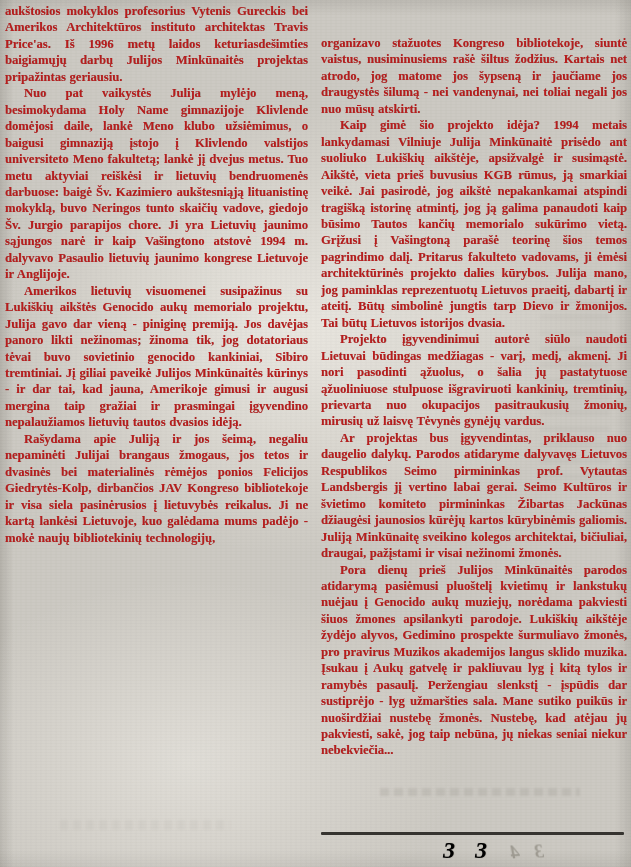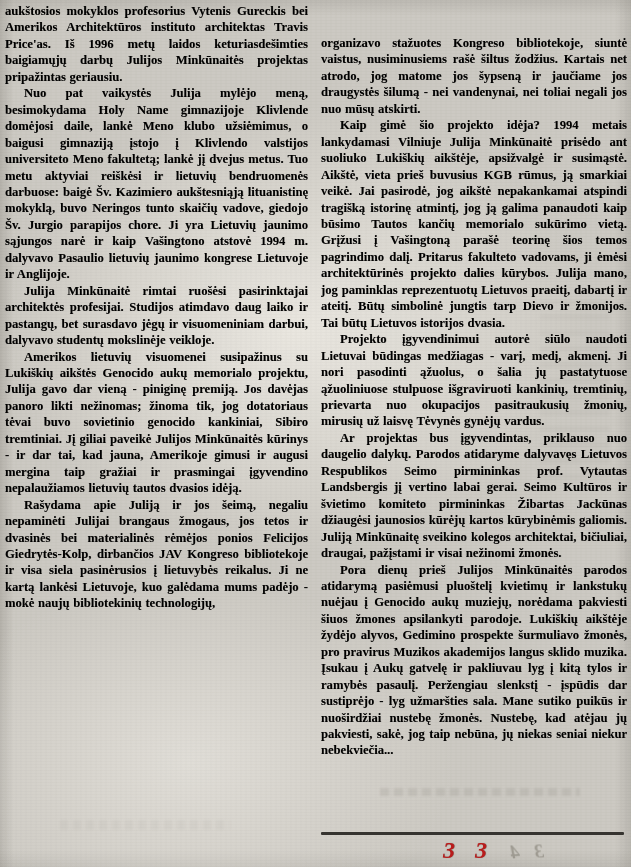--- a/index.html
+++ b/index.html
@@ -42,21 +42,21 @@
     overflow: hidden;
   }
   .column.left  { left: 5px;   width: 303px; }
   .column.right { left: 321px; width: 306px; margin-top: 32px; }
   p.para {
     margin: 0;
     text-align: justify;
     font-size: 12.6px;
     line-height: 16.45px;
     font-weight: bold;
-    color: #000000;
+    color: #b91c1c;
     text-shadow: 0.3px 0.3px 0.6px rgba(38,35,31,0.35);
     word-spacing: 0.5px;
   }
   p.para.indent { text-indent: 19px; }
   .footer-rule {
     position: absolute;
     left: 321px;
     top: 832px;
     width: 303px;
     height: 3px;
@@ -65,21 +65,21 @@
   }
   .page-number {
     position: absolute;
     left: 443px;
     top: 838px;
     font-style: italic;
     font-weight: bold;
     font-size: 24px;
     line-height: 1;
     letter-spacing: 7px;
-    color: #b91c1c;
+    color: #000000;
     text-shadow: 0.4px 0.4px 0.7px rgba(35,32,25,0.4);
   }
   .ghost-page-number {
     position: absolute;
     left: 505px;
     top: 842px;
     font-style: italic;
     font-weight: bold;
     font-size: 19px;
     line-height: 1;
@@ -114,21 +114,20 @@
 <body>
 
 <div class="paper-shade"></div>
 <div class="paper-grain"></div>
 
 <div class="scan-artifact artifact-2"></div>
 
 <div class="column left">
     <p class="para">aukštosios mokyklos profesorius Vytenis Gureckis bei Amerikos Architektūros instituto architektas Travis Price'as. Iš 1996 metų laidos keturiasdešimties baigiamųjų darbų Julijos Minkūnaitės projektas pripažintas geriausiu.</p>
     <p class="para indent">Nuo pat vaikystės Julija mylėjo meną, besimokydama Holy Name gimnazijoje Klivlende domėjosi daile, lankė Meno klubo užsiėmimus, o baigusi gimnaziją įstojo į Klivlendo valstijos universiteto Meno fakultetą; lankė jį dvejus metus. Tuo metu aktyviai reiškėsi ir lietuvių bendruomenės darbuose: baigė Šv. Kazimiero aukštesniąją lituanistinę mokyklą, buvo Neringos tunto skaičių vadove, giedojo Šv. Jurgio parapijos chore. Ji yra Lietuvių jaunimo sąjungos narė ir kaip Vašingtono atstovė 1994 m. dalyvavo Pasaulio lietuvių jaunimo kongrese Lietuvoje ir Anglijoje.</p>
-    <p class="para indent">Julija Minkūnaitė rimtai ruošėsi pasirinktajai architektės profesijai. Studijos atimdavo daug laiko ir pastangų, bet surasdavo jėgų ir visuomeniniam darbui, dalyvavo studentų mokslinėje veikloje.</p>
     <p class="para indent">Amerikos lietuvių visuomenei susipažinus su Lukiškių aikštės Genocido aukų memorialo projektu, Julija gavo dar vieną - piniginę premiją. Jos davėjas panoro likti nežinomas; žinoma tik, jog dotatoriaus tėvai buvo sovietinio genocido kankiniai, Sibiro tremtiniai. Jį giliai paveikė Julijos Minkūnaitės kūrinys - ir dar tai, kad jauna, Amerikoje gimusi ir augusi mergina taip gražiai ir prasmingai įgyvendino nepalaužiamos lietuvių tautos dvasios idėją.</p>
     <p class="para indent">Rašydama apie Juliją ir jos šeimą, negaliu nepaminėti Julijai brangaus žmogaus, jos tetos ir dvasinės bei materialinės rėmėjos ponios Felicijos Giedrytės-Kolp, dirbančios JAV Kongreso bibliotekoje ir visa siela pasinėrusios į lietuvybės reikalus. Ji ne kartą lankėsi Lietuvoje, kuo galėdama mums padėjo - mokė naujų bibliotekinių technologijų,</p>
   </div>
 
 <div class="column right">
     <p class="para">organizavo stažuotes Kongreso bibliotekoje, siuntė vaistus, nusiminusiems rašė šiltus žodžius. Kartais net atrodo, jog matome jos šypseną ir jaučiame jos draugystės šilumą - nei vandenynai, nei toliai negali jos nuo mūsų atskirti.</p>
     <p class="para indent">Kaip gimė šio projekto idėja? 1994 metais lankydamasi Vilniuje Julija Minkūnaitė prisėdo ant suoliuko Lukiškių aikštėje, apsižvalgė ir susimąstė. Aikštė, vieta prieš buvusius KGB rūmus, ją smarkiai veikė. Jai pasirodė, jog aikštė nepakankamai atspindi tragišką istorinę atmintį, jog ją galima panaudoti kaip būsimo Tautos kančių memorialo sukūrimo vietą. Grįžusi į Vašingtoną parašė teorinę šios temos pagrindimo dalį. Pritarus fakulteto vadovams, ji ėmėsi architektūrinės projekto dalies kūrybos. Julija mano, jog paminklas reprezentuotų Lietuvos praeitį, dabartį ir ateitį. Būtų simbolinė jungtis tarp Dievo ir žmonijos. Tai būtų Lietuvos istorijos dvasia.</p>
     <p class="para indent">Projekto įgyvendinimui autorė siūlo naudoti Lietuvai būdingas medžiagas - varį, medį, akmenį. Ji nori pasodinti ąžuolus, o šalia jų pastatytuose ąžuoliniuose stulpuose išgraviruoti kankinių, tremtinių, prievarta nuo okupacijos pasitraukusių žmonių, mirusių už laisvę Tėvynės gynėjų vardus.</p>
     <p class="para indent">Ar projektas bus įgyvendintas, priklauso nuo daugelio dalykų. Parodos atidaryme dalyvavęs Lietuvos Respublikos Seimo pirmininkas prof. Vytautas Landsbergis jį vertino labai gerai. Seimo Kultūros ir švietimo komiteto pirmininkas Žibartas Jackūnas džiaugėsi jaunosios kūrėjų kartos kūrybinėmis galiomis. Juliją Minkūnaitę sveikino kolegos architektai, bičiuliai, draugai, pažįstami ir visai nežinomi žmonės.</p>
     <p class="para indent">Pora dienų prieš Julijos Minkūnaitės parodos atidarymą pasiėmusi pluoštelį kvietimų ir lankstukų nuėjau į Genocido aukų muziejų, norėdama pakviesti šiuos žmones apsilankyti parodoje. Lukiškių aikštėje žydėjo alyvos, Gedimino prospekte šurmuliavo žmonės, pro pravirus Muzikos akademijos langus sklido muzika. Įsukau į Aukų gatvelę ir pakliuvau lyg į kitą tylos ir ramybės pasaulį. Peržengiau slenkstį - įspūdis dar sustiprėjo - lyg užmaršties sala. Mane sutiko puikūs ir nuoširdžiai nustebę žmonės. Nustebę, kad atėjau jų pakviesti, sakė, jog taip nebūna, jų niekas seniai niekur nebekviečia...</p>

